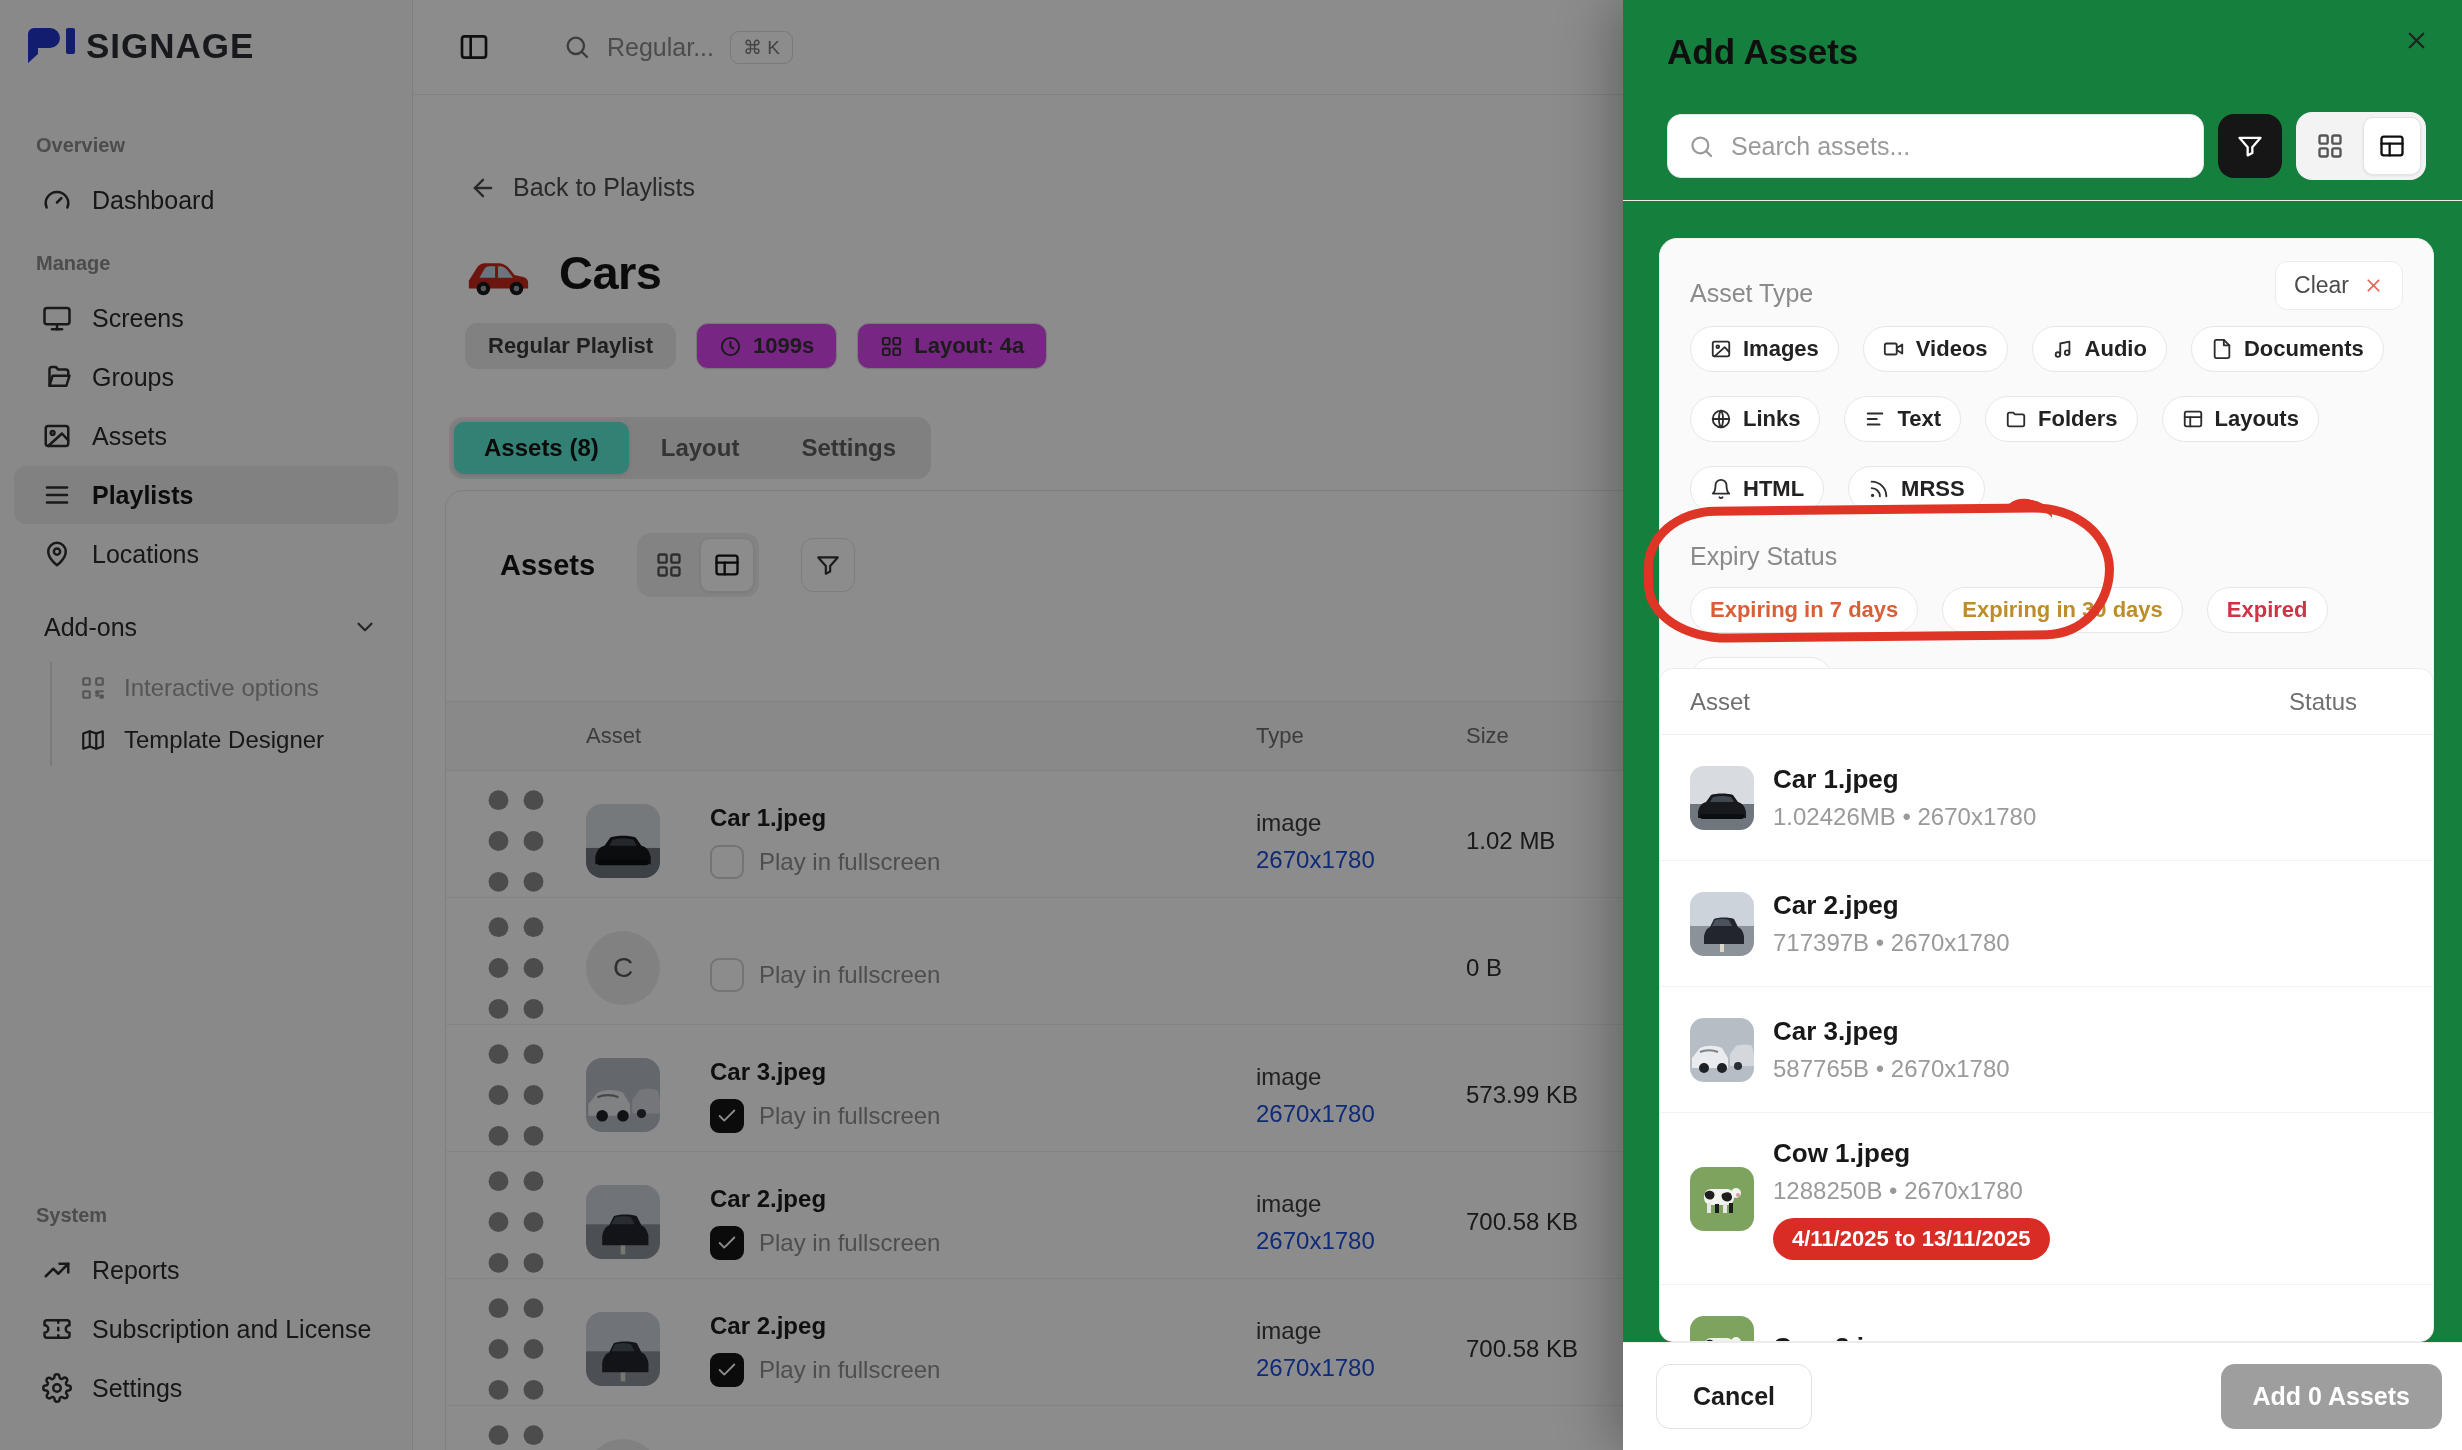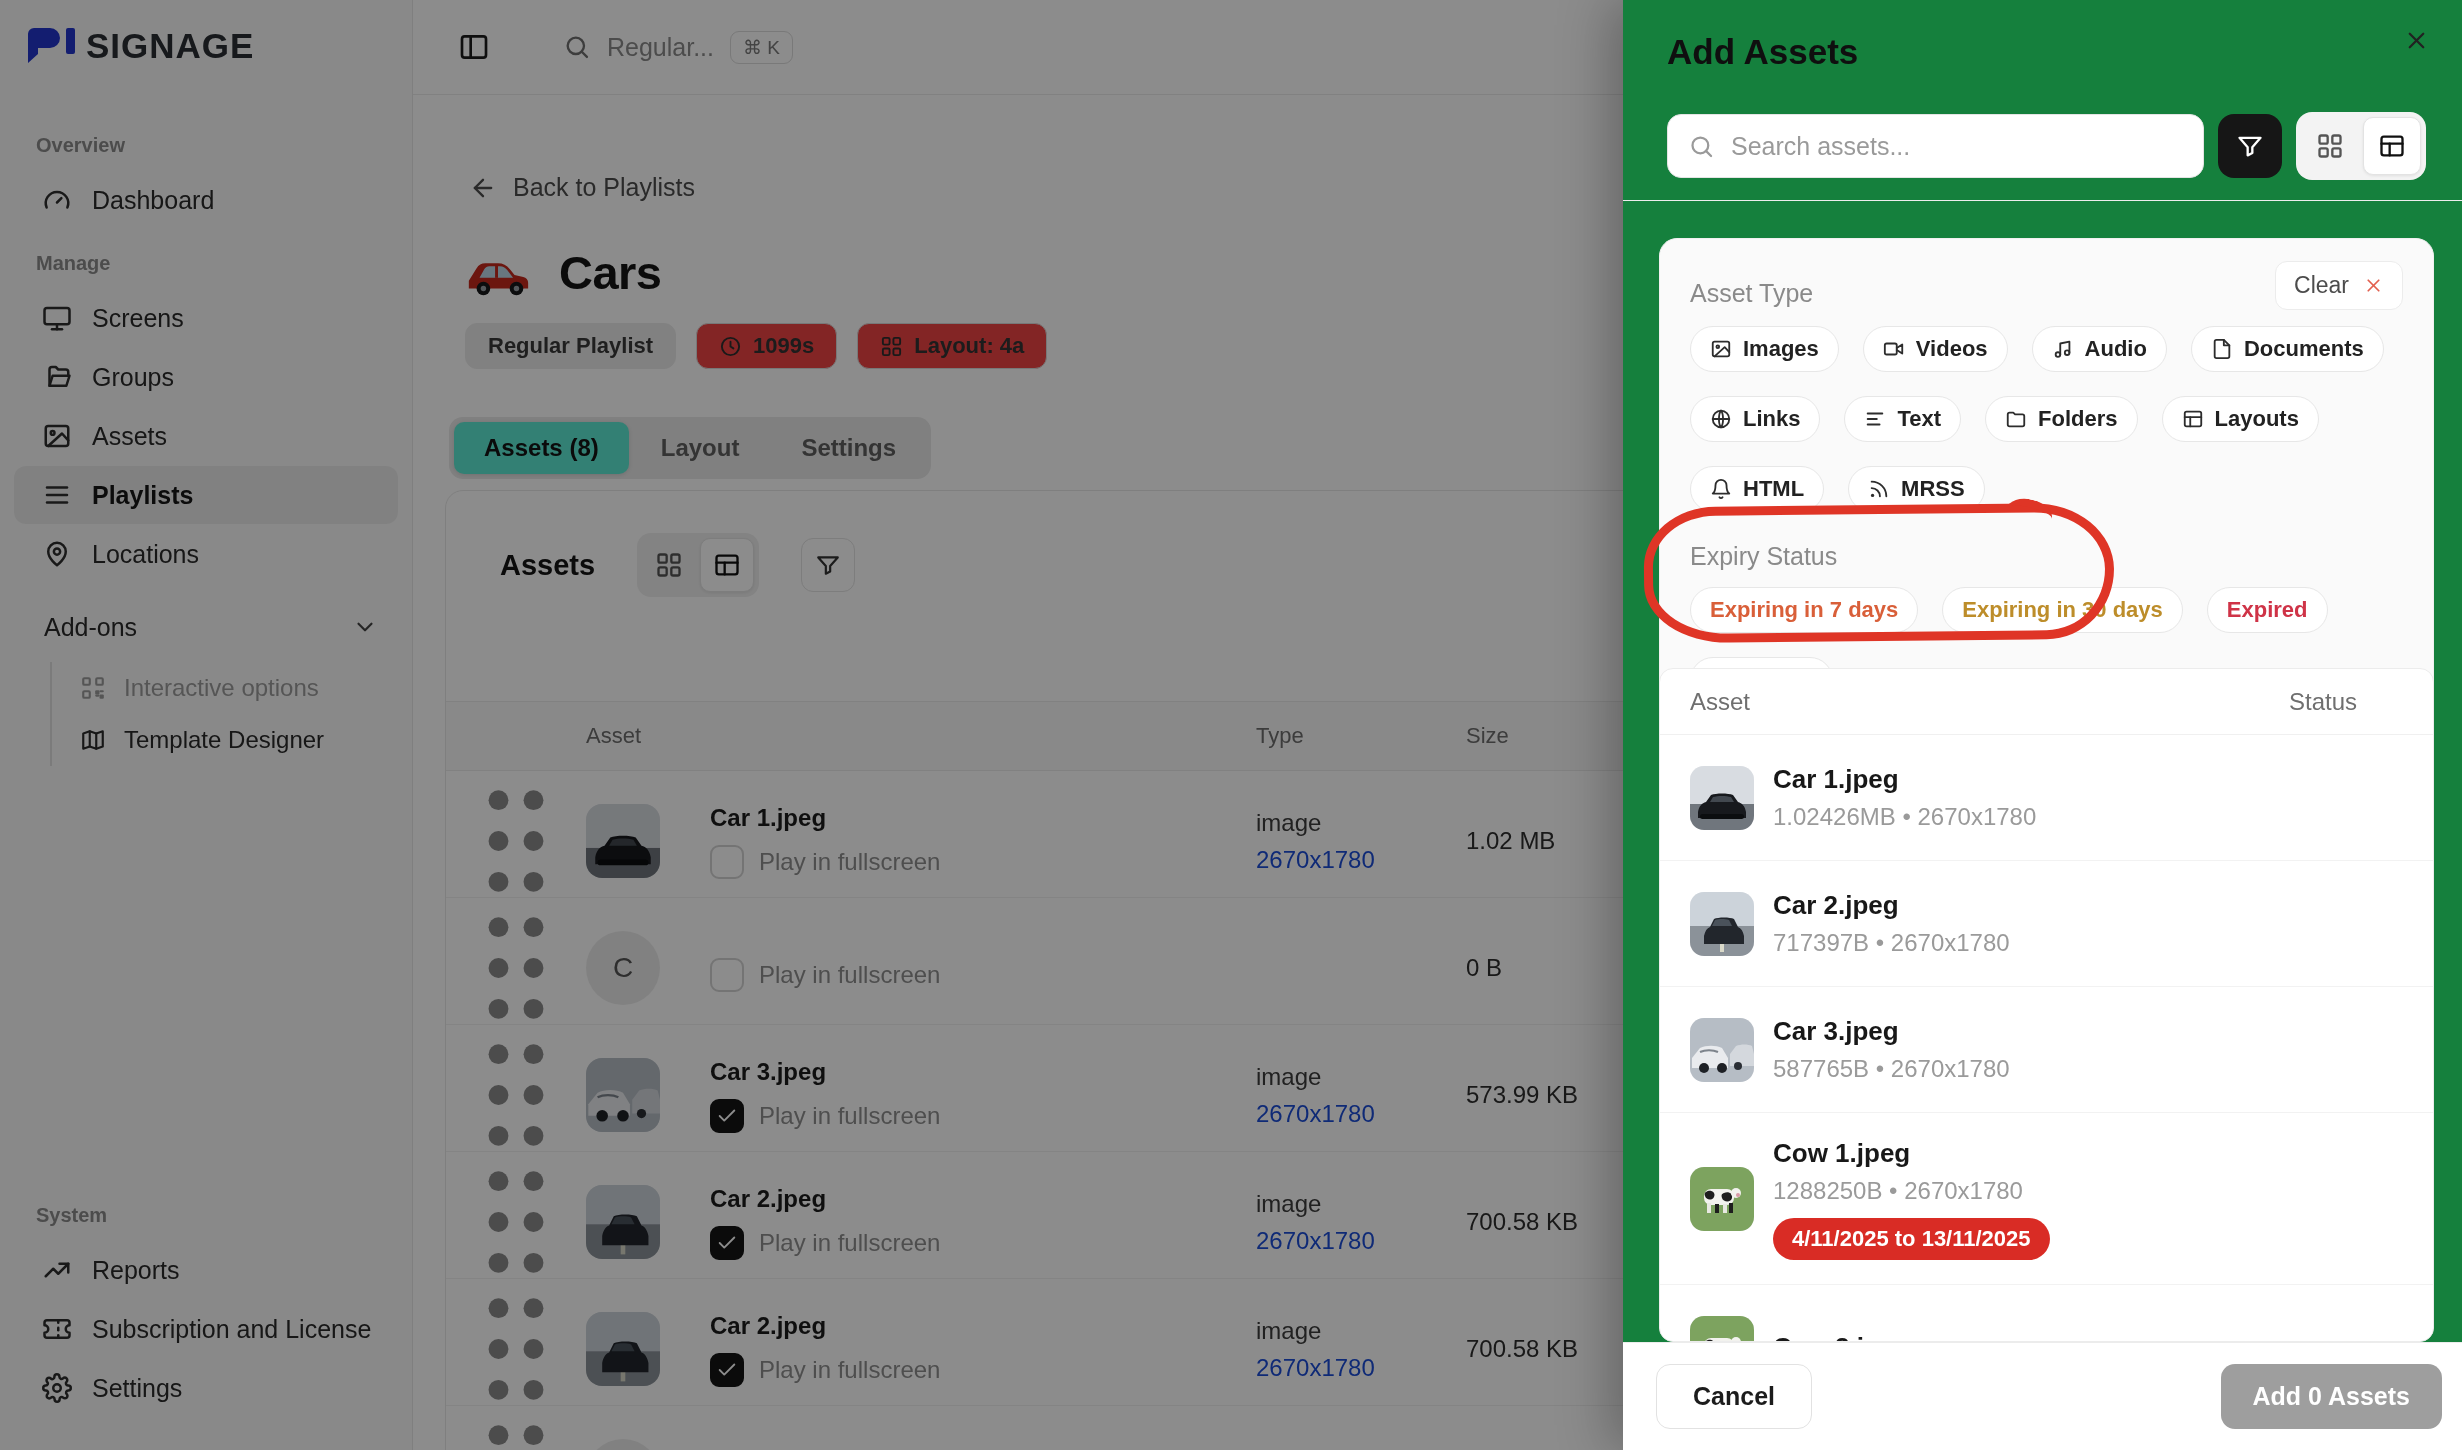--- a/index.html
+++ b/index.html
@@ -34,21 +34,21 @@
   .kbd{border:1.5px solid #dcdcdc;border-radius:9px;padding:4px 12px;font-size:19px;color:#7a7a7a;background:#fff;}
 
   
   .content{position:absolute;left:413px;top:95px;right:0;bottom:0;background:#fff;z-index:4;}
   .back-row{position:absolute;left:56px;top:78px;display:flex;align-items:center;gap:16px;font-size:25px;font-weight:400;color:#4d4d4d;cursor:pointer;}
   .back-row .icon{width:28px;height:28px;color:#4d4d4d;}
   .title-row{position:absolute;left:50px;top:150px;display:flex;align-items:center;gap:26px;}
   .title-car{width:70px;height:48px;}
   .page-title{font-size:47px;font-weight:800;color:#141414;letter-spacing:-0.5px;}
   .badge-row{position:absolute;left:52px;top:228px;display:flex;gap:20px;}
-  .pbadge{display:flex;align-items:center;gap:11px;height:46px;padding:0 22px;border-radius:12px;font-size:22px;font-weight:700;color:#333;background:#ef4444;border:1.5px solid #dadada;}
+  .pbadge{display:flex;align-items:center;gap:11px;height:46px;padding:0 22px;border-radius:12px;font-size:22px;font-weight:700;color:#333;background:#d946ef;border:1.5px solid #dadada;}
   .pbadge.filled{background:#ececec;border-color:#ececec;color:#3a3a3a;}
   .pbadge .icon{width:23px;height:23px;color:#2f2f2f;}
   .tabs{position:absolute;left:36px;top:322px;display:inline-flex;background:#e9e9e9;border-radius:14px;padding:5px;gap:2px;}
   .tab{padding:12px 30px;font-size:24px;font-weight:600;color:#5f5f5f;border-radius:10px;background:transparent;border:none;cursor:pointer;font-family:inherit;}
   .tab.active{background:#5eead4;color:#141414;box-shadow:0 1px 4px rgba(0,0,0,.12);}
 
   .asset-card{position:absolute;left:32px;top:395px;width:1920px;height:1160px;background:#fff;border:1px solid #e8e8e8;border-radius:18px;}
   .card-head{display:flex;align-items:center;gap:42px;padding:42px 0 0 54px;}
   .card-title{font-size:29px;font-weight:700;color:#151515;}
   .view-toggle{display:flex;background:#efefef;border-radius:14px;padding:5px;gap:4px;}

